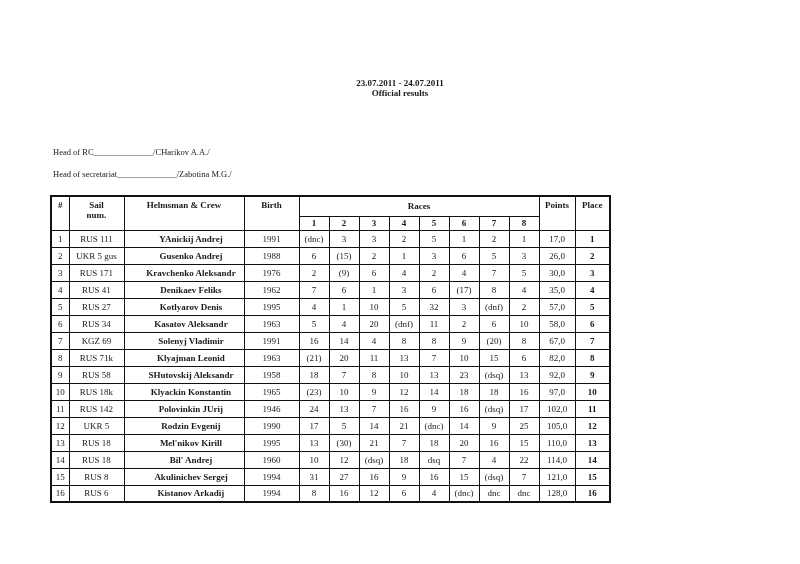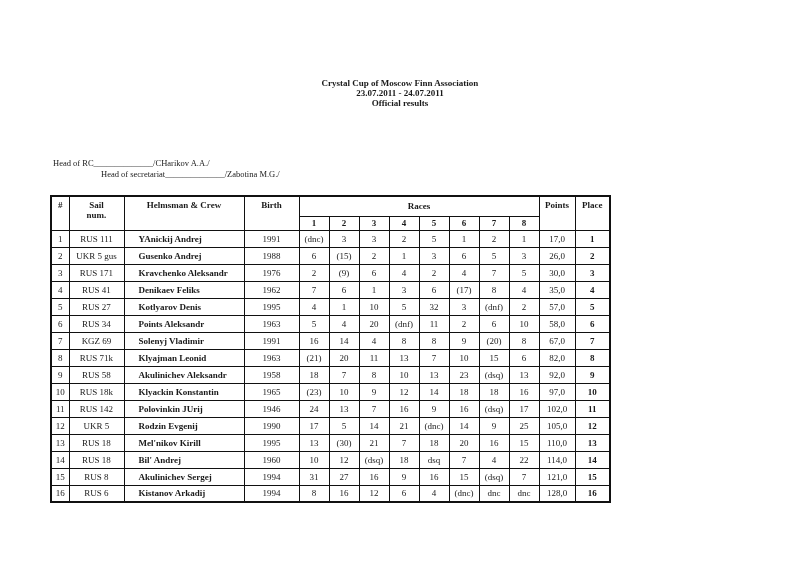--- a/index.html
+++ b/index.html
@@ -21,22 +21,22 @@
     font-weight: bold;
     font-size: 9px;
     line-height: 10px;
   }
   .sig-line {
     position: absolute;
     left: 53px;
     font-size: 8.5px;
     white-space: nowrap;
   }
-  .sig-rc { top: 158px; text-align: center; }
-  .sig-sec { top: 169px; margin-left: 48px; }
+  .sig-rc { top: 147px; text-align: center; }
+  .sig-sec { top: 169px; }
   table.results {
     position: absolute;
     left: 50px;
     top: 195px;
     border-collapse: collapse;
     table-layout: fixed;
     border: 2px solid #111;
     font-size: 9px;
   }
   .results th, .results td {
@@ -50,31 +50,30 @@
   .results thead th { font-weight: bold; }
   .results th.merged {
     vertical-align: top;
     padding-top: 3px;
   }
   .results th.h-sail { white-space: pre-line; line-height: 10px; }
   .results tr.hdr-top th { height: 20px; }
   .results tr.hdr-race th { height: 14px; }
   .results tbody td { height: 17px; }
   .results td.c-name {
-    text-align: left;
+    text-align: center;
     padding-left: 14px;
     font-weight: bold;
   }
   .results td.c-place { font-weight: bold; }
 </style>
 </head>
 <body>
 
 <div class="title-block">
-  <div>Crystal Cup of Moscow Finn Association</div>
   <div>23.07.2011 - 24.07.2011</div>
   <div>Official results</div>
 </div>
 
 <div class="sig-line sig-rc">Head of RC______________/CHarikov A.A./</div>
 <div class="sig-line sig-sec">Head of secretariat______________/Zabotina M.G./</div>
 
 <table class="results">
   <colgroup>
     <col style="width:18px">
@@ -191,21 +190,21 @@
         <td class="c-race">32</td>
         <td class="c-race">3</td>
         <td class="c-race">(dnf)</td>
         <td class="c-race">2</td>
         <td class="c-points">57,0</td>
         <td class="c-place">5</td>
       </tr>
       <tr>
         <td class="c-num">6</td>
         <td class="c-sail">RUS 34</td>
-        <td class="c-name">Points Aleksandr</td>
+        <td class="c-name">Kasatov Aleksandr</td>
         <td class="c-birth">1963</td>
         <td class="c-race">5</td>
         <td class="c-race">4</td>
         <td class="c-race">20</td>
         <td class="c-race">(dnf)</td>
         <td class="c-race">11</td>
         <td class="c-race">2</td>
         <td class="c-race">6</td>
         <td class="c-race">10</td>
         <td class="c-points">58,0</td>
@@ -239,21 +238,21 @@
         <td class="c-race">7</td>
         <td class="c-race">10</td>
         <td class="c-race">15</td>
         <td class="c-race">6</td>
         <td class="c-points">82,0</td>
         <td class="c-place">8</td>
       </tr>
       <tr>
         <td class="c-num">9</td>
         <td class="c-sail">RUS 58</td>
-        <td class="c-name">Akulinichev Aleksandr</td>
+        <td class="c-name">SHutovskij Aleksandr</td>
         <td class="c-birth">1958</td>
         <td class="c-race">18</td>
         <td class="c-race">7</td>
         <td class="c-race">8</td>
         <td class="c-race">10</td>
         <td class="c-race">13</td>
         <td class="c-race">23</td>
         <td class="c-race">(dsq)</td>
         <td class="c-race">13</td>
         <td class="c-points">92,0</td>

